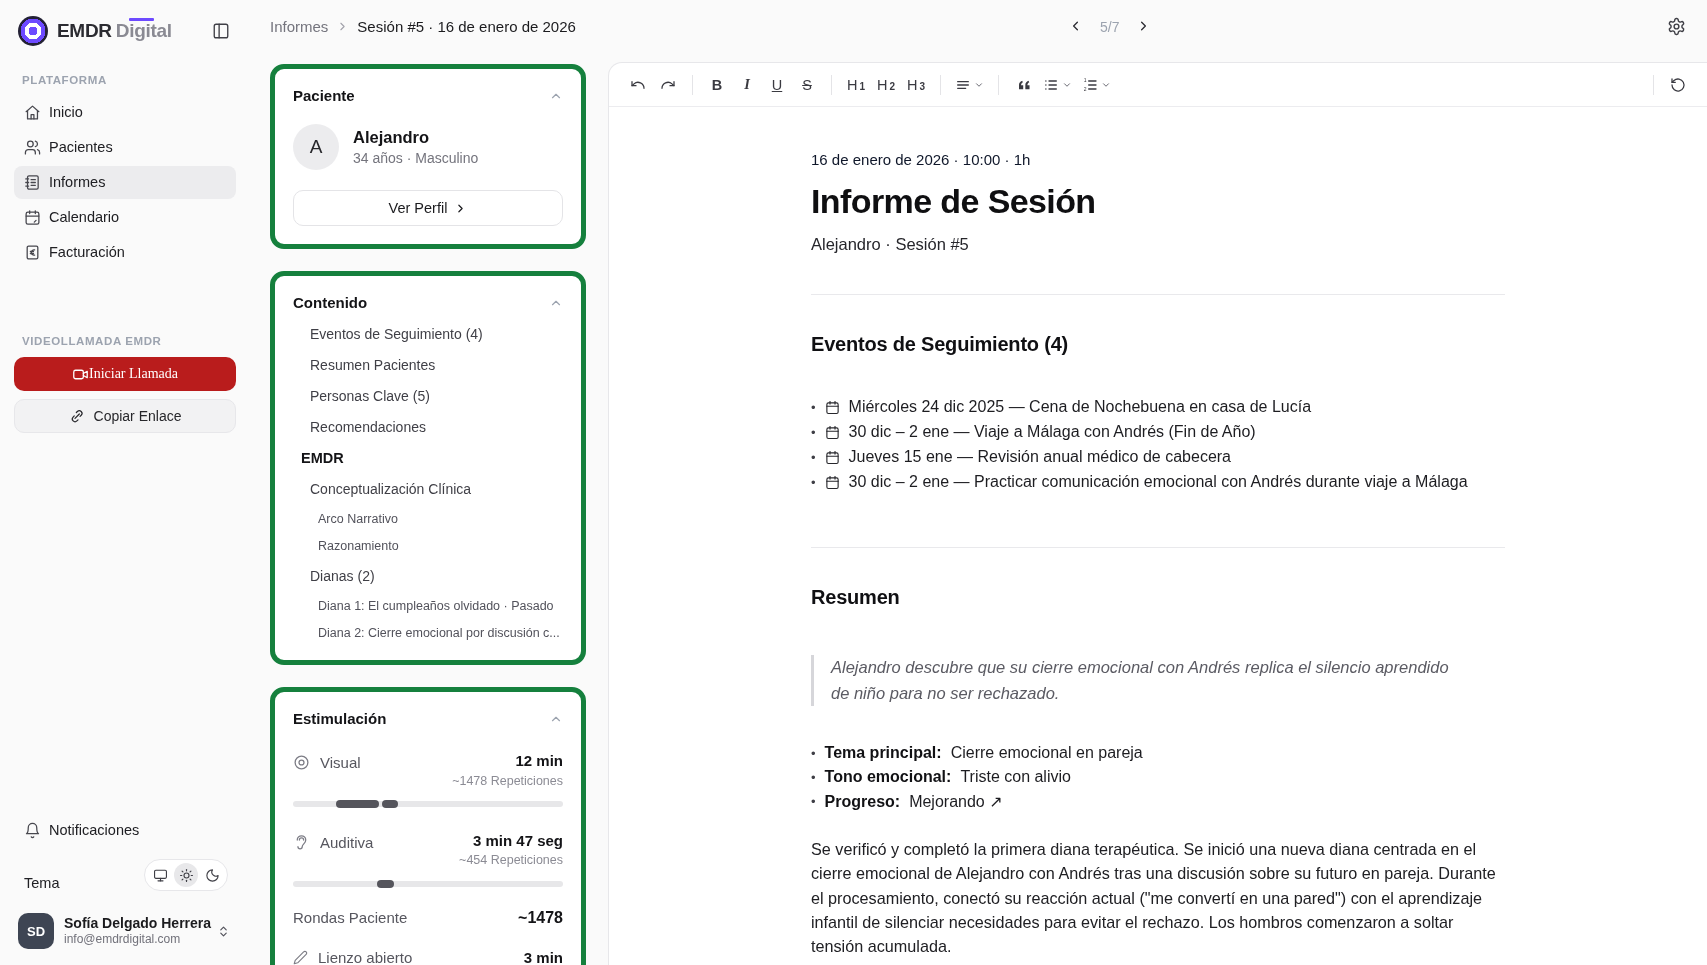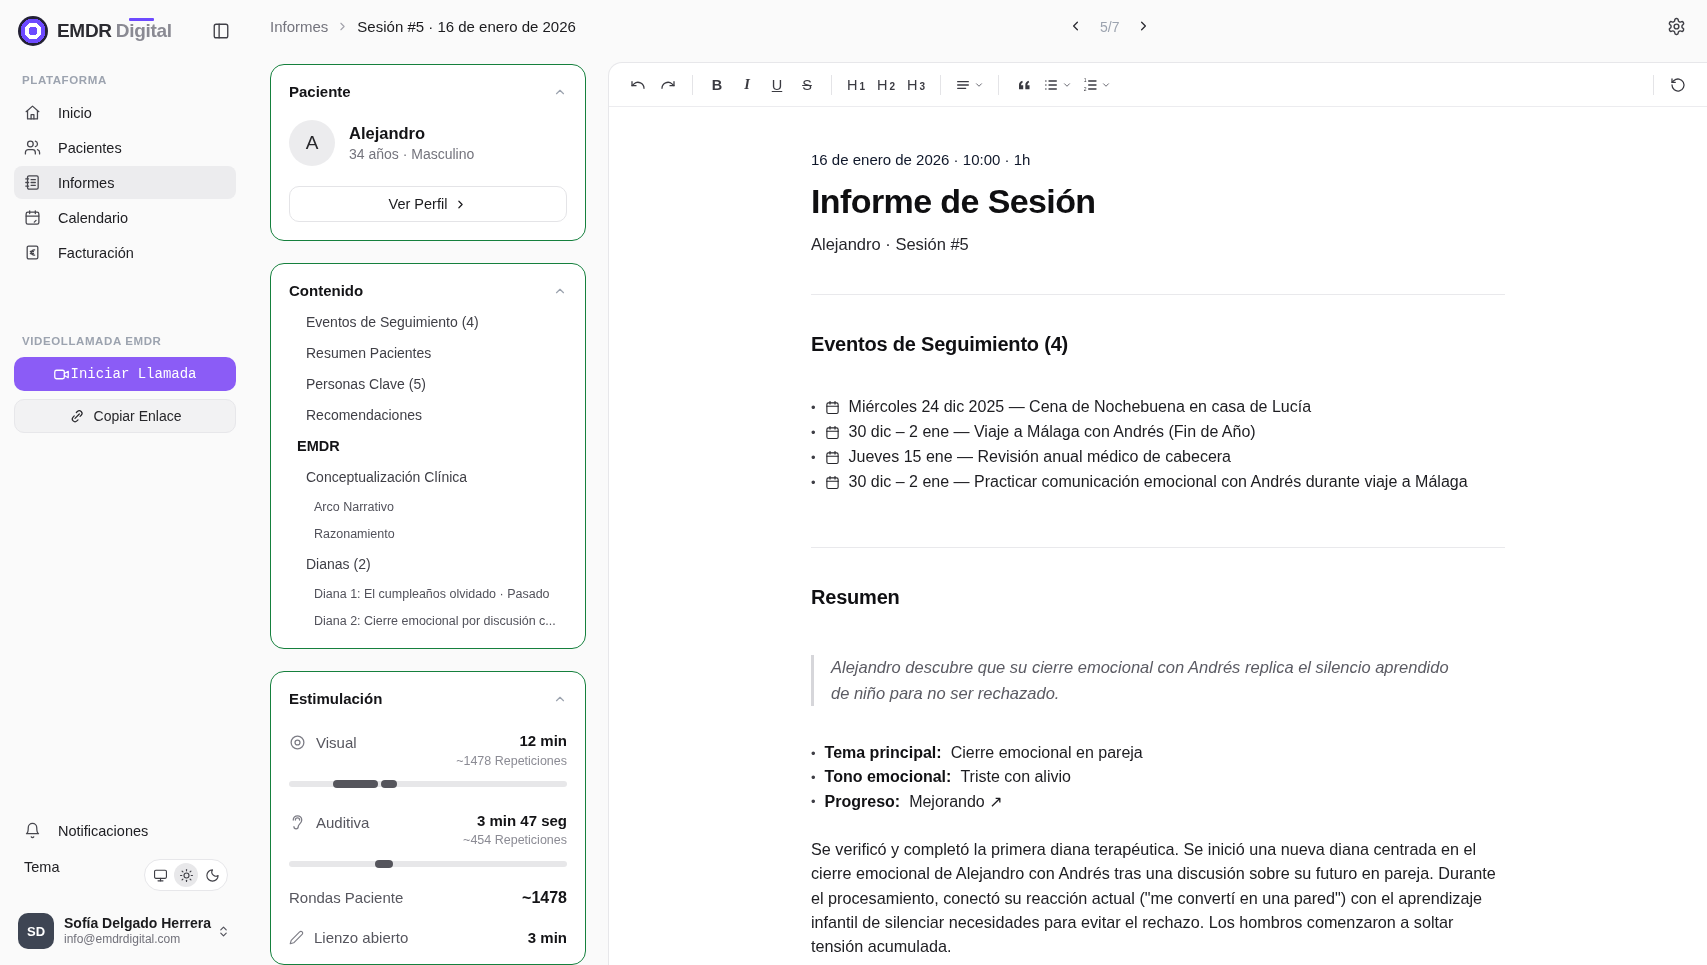--- a/index.html
+++ b/index.html
@@ -12,28 +12,28 @@
   .sidebar { width:250px; flex:0 0 250px; display:flex; flex-direction:column; padding:16px 14px 16px 14px; background:#fafafa; }
   .brand-row { display:flex; align-items:center; gap:9px; padding:0 4px; margin-bottom:26px; }
   .logo-mark { width:30px; height:30px; border-radius:50%; flex:0 0 30px;
     background:radial-gradient(circle at 50% 50%, #6d4aff 0 4.5px, #ffffff 4.5px 8.5px, #6d4aff 8.5px 12.5px, #232135 12.5px 15px); }
   .brand-text { font-size:19px; font-weight:700; letter-spacing:-0.3px; white-space:nowrap; }
   .brand-primary { color:#2b2b31; }
   .brand-secondary { color:#8a8a93; position:relative; margin-left:4px; }
   .brand-secondary::before { content:""; position:absolute; top:-2px; left:13px; width:25px; height:3px; background:#6d4aff; border-radius:1px; }
   .collapse-btn { margin-left:auto; color:#3f3f46; cursor:pointer; padding:2px; }
   .side-label { font-size:11.5px; font-weight:700; letter-spacing:0.6px; color:#9ca3af; padding:0 8px; margin:2px 0 10px; }
-  .nav-item { display:flex; align-items:center; gap:17px; padding:8px 10px; border-radius:8px; font-size:14.5px; color:#202024; cursor:pointer; margin-bottom:2px; }
+  .nav-item { display:flex; align-items:flex-start; gap:8px; padding:8px 10px; border-radius:8px; font-size:14.5px; color:#202024; cursor:pointer; margin-bottom:2px; }
   .nav-item .nv-ic { color:#47474e; }
   .nav-item.active { background:#ececee; }
   .video-section { margin-top:62px; }
-  .btn-dark { display:flex; align-items:center; justify-content:center; width:100%; height:34px; background:#8b5cf6; color:#fff; border:none; border-radius:10px; font-size:14px; font-weight:500; cursor:pointer; font-family:Liberation Mono, monospace; margin-bottom:8px; }
+  .btn-dark { display:flex; align-items:center; justify-content:center; width:100%; height:34px; background:#b91c1c; color:#fff; border:none; border-radius:10px; font-size:14px; font-weight:500; cursor:pointer; font-family:Liberation Serif, serif; margin-bottom:8px; }
   .btn-light { display:flex; align-items:center; justify-content:center; gap:9px; width:100%; height:34px; background:#f2f2f3; color:#27272b; border:1px solid #e7e7ea; border-radius:10px; font-size:14px; font-weight:500; cursor:pointer; font-family:inherit; }
   .sidebar-bottom { margin-top:auto; }
-  .theme-row { display:flex; align-items:flex-start; justify-content:space-between; padding:6px 8px 6px 10px; margin-top:6px; }
+  .theme-row { display:flex; align-items:flex-end; justify-content:space-between; padding:6px 8px 6px 10px; margin-top:6px; }
   .theme-row .t-label { font-size:14.5px; color:#202024; }
   .theme-toggle { display:flex; align-items:center; gap:2px; background:#fff; border:1px solid #e7e7ea; border-radius:999px; padding:3px; }
   .theme-opt { width:24px; height:24px; border-radius:50%; display:flex; align-items:center; justify-content:center; color:#3f3f46; cursor:pointer; }
   .theme-opt.selected { background:#e8e8ea; }
   .user-row { display:flex; align-items:center; gap:10px; padding:8px 6px 0 4px; margin-top:8px; cursor:pointer; }
   .avatar-sq { width:36px; height:36px; border-radius:10px; background:#3e4553; color:#fff; font-size:13px; font-weight:700; display:flex; align-items:center; justify-content:center; flex:0 0 36px; }
   .user-meta { line-height:1.25; min-width:0; }
   .user-name { font-size:14px; font-weight:700; color:#1b1b1e; white-space:nowrap; }
   .user-email { font-size:12px; color:#71717a; white-space:nowrap; }
   .user-caret { margin-left:auto; color:#52525b; }
@@ -45,21 +45,21 @@
   .bc-parent { color:#74747d; cursor:pointer; }
   .bc-sep { color:#a1a1aa; }
   .bc-current { color:#1b1b1e; font-weight:500; }
   .pager { position:absolute; left:815px; top:50%; transform:translateY(-50%); display:flex; align-items:center; gap:14px; }
   .pager-btn { color:#2b2b31; cursor:pointer; padding:3px; }
   .pager-count { font-size:14px; color:#9ca3af; }
   .gear-btn { margin-left:auto; color:#3f3f46; cursor:pointer; padding:3px; }
 
   .content-row { flex:1; display:flex; min-height:0; }
   .panels-col { width:352px; flex:0 0 352px; padding:12px 16px 16px 20px; display:flex; flex-direction:column; gap:22px; overflow:hidden; }
-  .card { background:#fff; border:1px solid #15803d; border-radius:14px; padding:18px; }
+  .card { background:#fff; border:5px solid #15803d; border-radius:14px; padding:18px; }
   .card-head { display:flex; align-items:center; justify-content:space-between; cursor:pointer; }
   .card-title { font-size:15px; font-weight:700; color:#141417; }
   .chev-ic { color:#9ca3af; }
 
   
   .patient-row { display:flex; align-items:center; gap:14px; margin:20px 0 20px; }
   .patient-avatar { width:46px; height:46px; border-radius:50%; background:#ececee; color:#27272b; font-size:19px; display:flex; align-items:center; justify-content:center; flex:0 0 46px; }
   .patient-name { font-size:16.5px; font-weight:700; color:#141417; }
   .patient-sub { font-size:14px; color:#74747d; margin-top:3px; }
   .btn-outline { display:flex; align-items:center; justify-content:center; gap:7px; width:100%; height:36px; background:#fff; border:1px solid #e4e4e7; border-radius:10px; font-size:14.5px; font-weight:500; color:#1b1b1e; cursor:pointer; font-family:inherit; }

